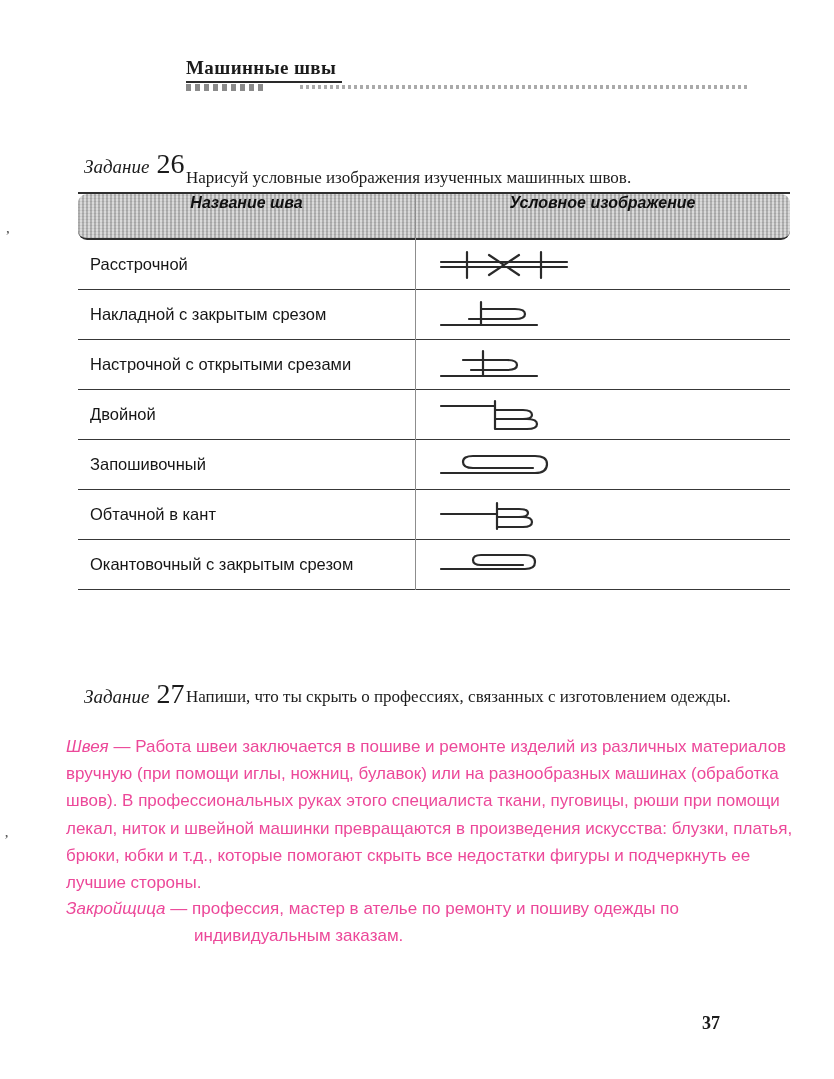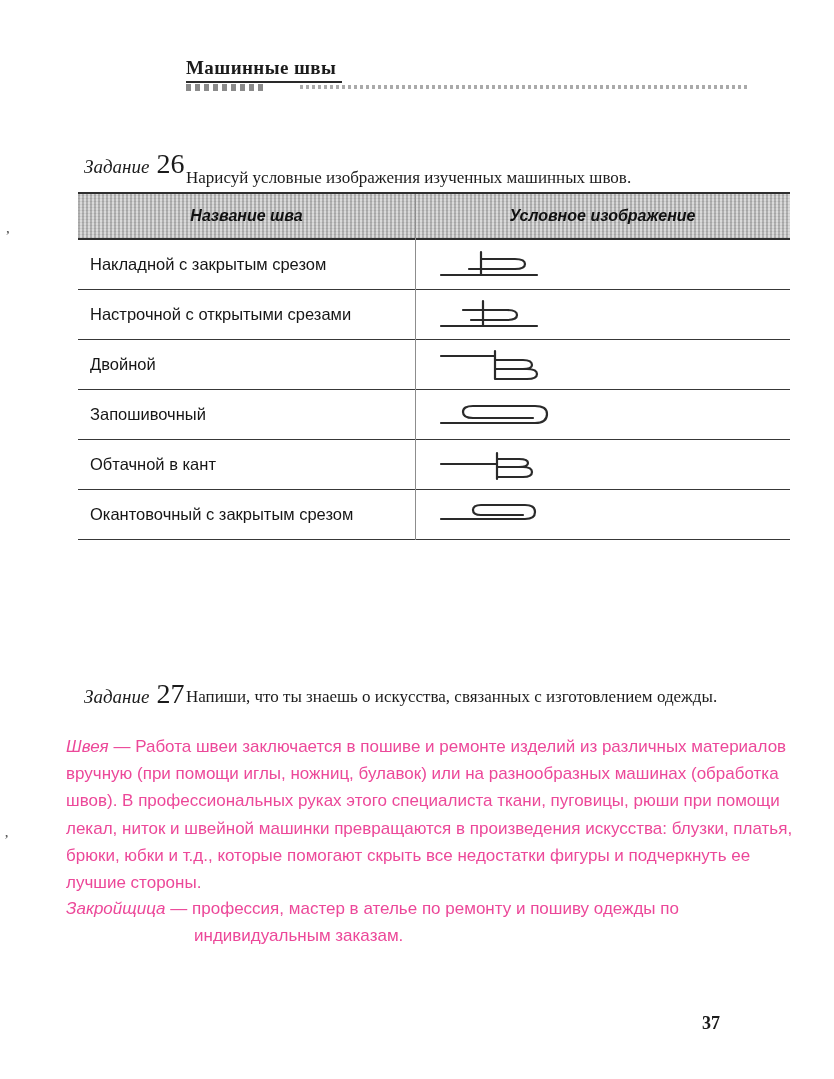--- a/index.html
+++ b/index.html
@@ -21,25 +21,26 @@
   .t26{top:116px;} .t27{top:646px;}
   .task-word{font-style:italic;font-size:19px;}
   .task-num{font-size:28px;margin-left:7px;}
   
   .instruction{position:absolute;margin:0;font-size:17px;}
   .i26{left:186px;top:168px;}
   .i27{left:186px;top:687px;width:566px;text-align:justify;}
   
   .table{position:absolute;left:78px;top:192px;width:712px;border-top:2px solid #2e2e2e;}
   .thead{
-    height:44px;display:flex;align-items:center;border-bottom:2px solid #2e2e2e;
+    height:44px;display:flex;border-bottom:2px solid #2e2e2e;
     background-color:#d0d0d0;
     background-image:
       repeating-linear-gradient(90deg, rgba(96,96,96,.28) 0 2px, rgba(255,255,255,.22) 2px 4px),
       repeating-linear-gradient(0deg, rgba(120,120,120,.20) 0 1px, transparent 1px 3px);
+    border-radius: 9px;
   }
   .th{font-family:"Liberation Sans", sans-serif;font-weight:bold;font-style:italic;font-size:16px;color:#101010;}
   .th1{width:337px;text-align:center;}
   .th2{flex:1;text-align:center;}
   .trow{height:49px;border-bottom:1.5px solid #383838;display:flex;align-items:center;}
   .tlabel{width:337px;box-sizing:border-box;padding-left:12px;
     font-family:"Liberation Sans", sans-serif;font-size:16.5px;color:#161616;}
   .tsym{flex:1;padding-left:24px;}
   .tsym svg{display:block;}
   .seam{stroke:#2a2a2a;stroke-width:2.2;fill:none;stroke-linecap:round;stroke-linejoin:round;}
@@ -71,20 +72,28 @@
     <span class="task-word">Задание</span><span class="task-num">26</span>
   </div>
   <p class="instruction i26">Нарисуй условные изображения изученных машинных швов.</p>
 
   <div class="table" style="position:absolute;">
     <div class="thead">
       <div class="th th1">Название шва</div>
       <div class="th th2">Условное изображение</div>
     </div>
 
+    <div class="trow">
+      <div class="tlabel">Расстрочной</div>
+      <div class="tsym">
+        <svg width="130" height="34" viewBox="0 0 130 34">
+          <path class="seam" d="M2 14 H128 M2 19 H128 M28 4 V30 M102 4 V30 M50 7 L80 27 M50 27 L80 7"></path>
+        </svg>
+      </div>
+    </div>
 
     <div class="trow">
       <div class="tlabel">Накладной с закрытым срезом</div>
       <div class="tsym">
         <svg width="130" height="34" viewBox="0 0 130 34">
           <path class="seam" d="M2 27 H98 M42 4 V27 M42 11 H76 Q86 11 86 16 Q86 21 76 21 H30"></path>
         </svg>
       </div>
     </div>
 
@@ -132,21 +141,21 @@
         </svg>
       </div>
     </div>
 
     <div class="vdivider"></div>
   </div>
 
   <div class="task-heading t27">
     <span class="task-word">Задание</span><span class="task-num">27</span>
   </div>
-  <p class="instruction i27">Напиши, что ты знаешь о искусства, связанных с изготовлением одежды.</p>
+  <p class="instruction i27">Напиши, что ты скрыть о профессиях, связанных с изготовлением одежды.</p>
 
   <p class="answer a1">
     <span class="term">Швея</span>
     <span>—</span>
     <span>Работа швеи заключается в пошиве и ремонте изделий из различных материалов вручную (при помощи иглы, ножниц, булавок) или на разнообразных машинах (обработка швов). В профессиональных руках этого специалиста ткани, пуговицы, рюши при помощи лекал, ниток и швейной машинки превращаются в произведения искусства: блузки, платья, брюки, юбки и т.д., которые помогают скрыть все недостатки фигуры и подчеркнуть ее лучшие стороны.</span>
   </p>
 
   <p class="answer a2">
     <span class="term">Закройщица</span>
     <span>—</span>

